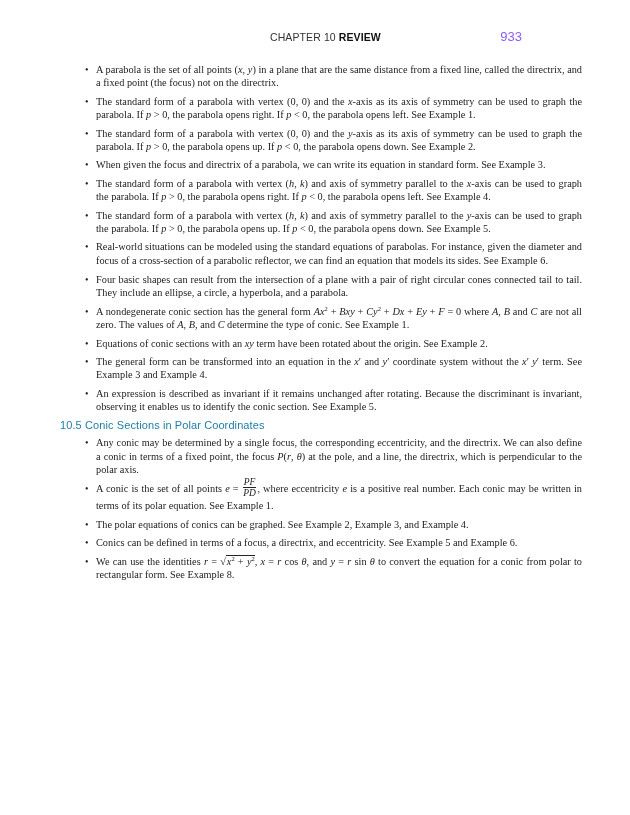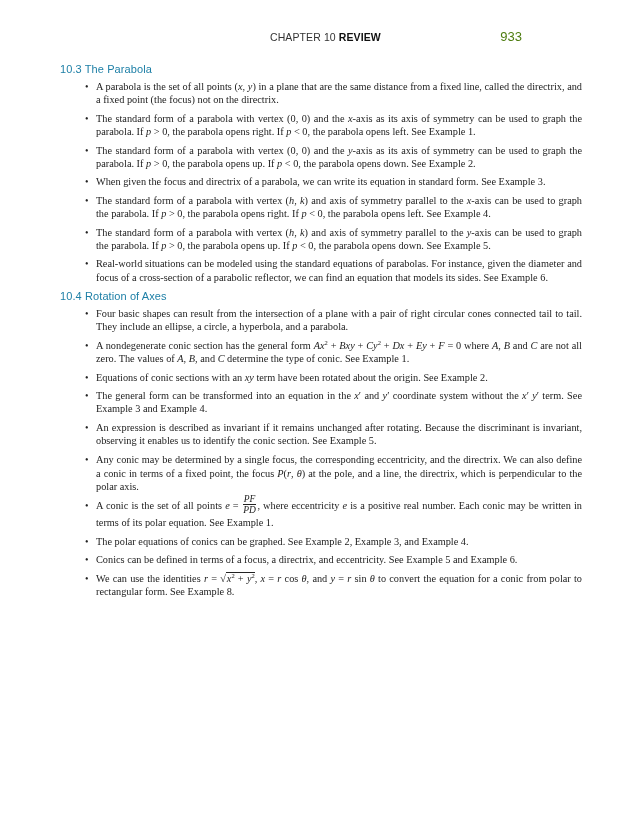--- a/index.html
+++ b/index.html
@@ -7,21 +7,21 @@
   .page { position: absolute; left: 0; top: 0; width: 630px; height: 815px; }
   .header {
     position: absolute; top: 31px; left: 0; width: 548px; height: 16px;
     font-family: "Liberation Sans", sans-serif; color: #333;
   }
   .header .chap {
     position: absolute; left: 270px; top: 0; font-size: 10.5px; letter-spacing: 0.1px;
   }
   .header .chap b { font-weight: bold; color: #111; }
   .header .pgnum {
-    position: absolute; right: 26px; top: -2px; font-size: 13px; color: #4d7c0f;
+    position: absolute; right: 26px; top: -2px; font-size: 13px; color: #8b5cf6;
   }
   .content {
     position: absolute; left: 62px; top: 63px; width: 520px;
     font-family: "Liberation Serif", serif; color: #222;
   }
   h2 {
     font-family: "Liberation Sans", sans-serif;
     font-weight: normal; color: #1d7fa6; font-size: 11px;
     margin: 0 0 5px -2px; letter-spacing: 0.1px;
   }
@@ -48,40 +48,39 @@
 <body>
 
 <div class="page">
   <div class="header">
     <span class="chap"><span>CHAPTER 10</span> <b>REVIEW</b></span>
     <span class="pgnum">933</span>
   </div>
 
   <div class="content">
 
-    <h2>10.3 The Parabola</h2>
     <ul>
       <li><span class="dot">•</span>A parabola is the set of all points (<i>x</i>, <i>y</i>) in a plane that are the same distance from a fixed line, called the directrix, and a fixed point (the focus) not on the directrix.</li>
       <li><span class="dot">•</span>The standard form of a parabola with vertex (0, 0) and the <i>x</i>-axis as its axis of symmetry can be used to graph the parabola. If <i>p</i> &gt; 0, the parabola opens right. If <i>p</i> &lt; 0, the parabola opens left. See <b>Example 1</b>.</li>
       <li><span class="dot">•</span>The standard form of a parabola with vertex (0, 0) and the <i>y</i>-axis as its axis of symmetry can be used to graph the parabola. If <i>p</i> &gt; 0, the parabola opens up. If <i>p</i> &lt; 0, the parabola opens down. See <b>Example 2</b>.</li>
       <li><span class="dot">•</span>When given the focus and directrix of a parabola, we can write its equation in standard form. See <b>Example 3</b>.</li>
       <li><span class="dot">•</span>The standard form of a parabola with vertex (<i>h</i>, <i>k</i>) and axis of symmetry parallel to the <i>x</i>-axis can be used to graph the parabola. If <i>p</i> &gt; 0, the parabola opens right. If <i>p</i> &lt; 0, the parabola opens left. See <b>Example 4</b>.</li>
       <li><span class="dot">•</span>The standard form of a parabola with vertex (<i>h</i>, <i>k</i>) and axis of symmetry parallel to the <i>y</i>-axis can be used to graph the parabola. If <i>p</i> &gt; 0, the parabola opens up. If <i>p</i> &lt; 0, the parabola opens down. See <b>Example 5</b>.</li>
       <li><span class="dot">•</span>Real-world situations can be modeled using the standard equations of parabolas. For instance, given the diameter and focus of a cross-section of a parabolic reflector, we can find an equation that models its sides. See <b>Example 6</b>.</li>
     </ul>
 
-    <h2>10.4 Rotation of Axes</h2>
     <ul>
       <li><span class="dot">•</span>Four basic shapes can result from the intersection of a plane with a pair of right circular cones connected tail to tail. They include an ellipse, a circle, a hyperbola, and a parabola.</li>
       <li><span class="dot">•</span>A nondegenerate conic section has the general form <i>Ax</i><sup>2</sup> + <i>Bxy</i> + <i>Cy</i><sup>2</sup> + <i>Dx</i> + <i>Ey</i> + <i>F</i> = 0 where <i>A</i>, <i>B</i> and <i>C</i> are not all zero. The values of <i>A</i>, <i>B</i>, and <i>C</i> determine the type of conic. See <b>Example 1</b>.</li>
       <li><span class="dot">•</span>Equations of conic sections with an <i>xy</i> term have been rotated about the origin. See <b>Example 2</b>.</li>
       <li><span class="dot">•</span>The general form can be transformed into an equation in the <i>x</i>′ and <i>y</i>′ coordinate system without the <i>x</i>′ <i>y</i>′ term. See <b>Example 3</b> and <b>Example 4</b>.</li>
       <li><span class="dot">•</span>An expression is described as invariant if it remains unchanged after rotating. Because the discriminant is invariant, observing it enables us to identify the conic section. See <b>Example 5</b>.</li>
     </ul>
 
+    <h2>10.5 Conic Sections in Polar Coordinates</h2>
     <ul>
       <li><span class="dot">•</span>Any conic may be determined by a single focus, the corresponding eccentricity, and the directrix. We can also define a conic in terms of a fixed point, the focus <i>P</i>(<i>r</i>, <i>θ</i>) at the pole, and a line, the directrix, which is perpendicular to the polar axis.</li>
       <li style="line-height:15px;"><span class="dot">•</span>A conic is the set of all points <i>e</i> = <span class="frac"><span class="num">PF</span><span class="den">PD</span></span>, where eccentricity <i>e</i> is a positive real number. Each conic may be written in terms of its polar equation. See <b>Example 1</b>.</li>
       <li><span class="dot">•</span>The polar equations of conics can be graphed. See <b>Example 2</b>, <b>Example 3</b>, and <b>Example 4</b>.</li>
       <li><span class="dot">•</span>Conics can be defined in terms of a focus, a directrix, and eccentricity. See <b>Example 5</b> and <b>Example 6</b>.</li>
       <li><span class="dot">•</span>We can use the identities <i>r</i> = √<span class="sqrt"><i>x</i><sup>2</sup> + <i>y</i><sup>2</sup></span>, <i>x</i> = <i>r</i> cos <i>θ</i>, and <i>y</i> = <i>r</i> sin <i>θ</i> to convert the equation for a conic from polar to rectangular form. See <b>Example 8</b>.</li>
     </ul>
   </div>
 </div>
 

